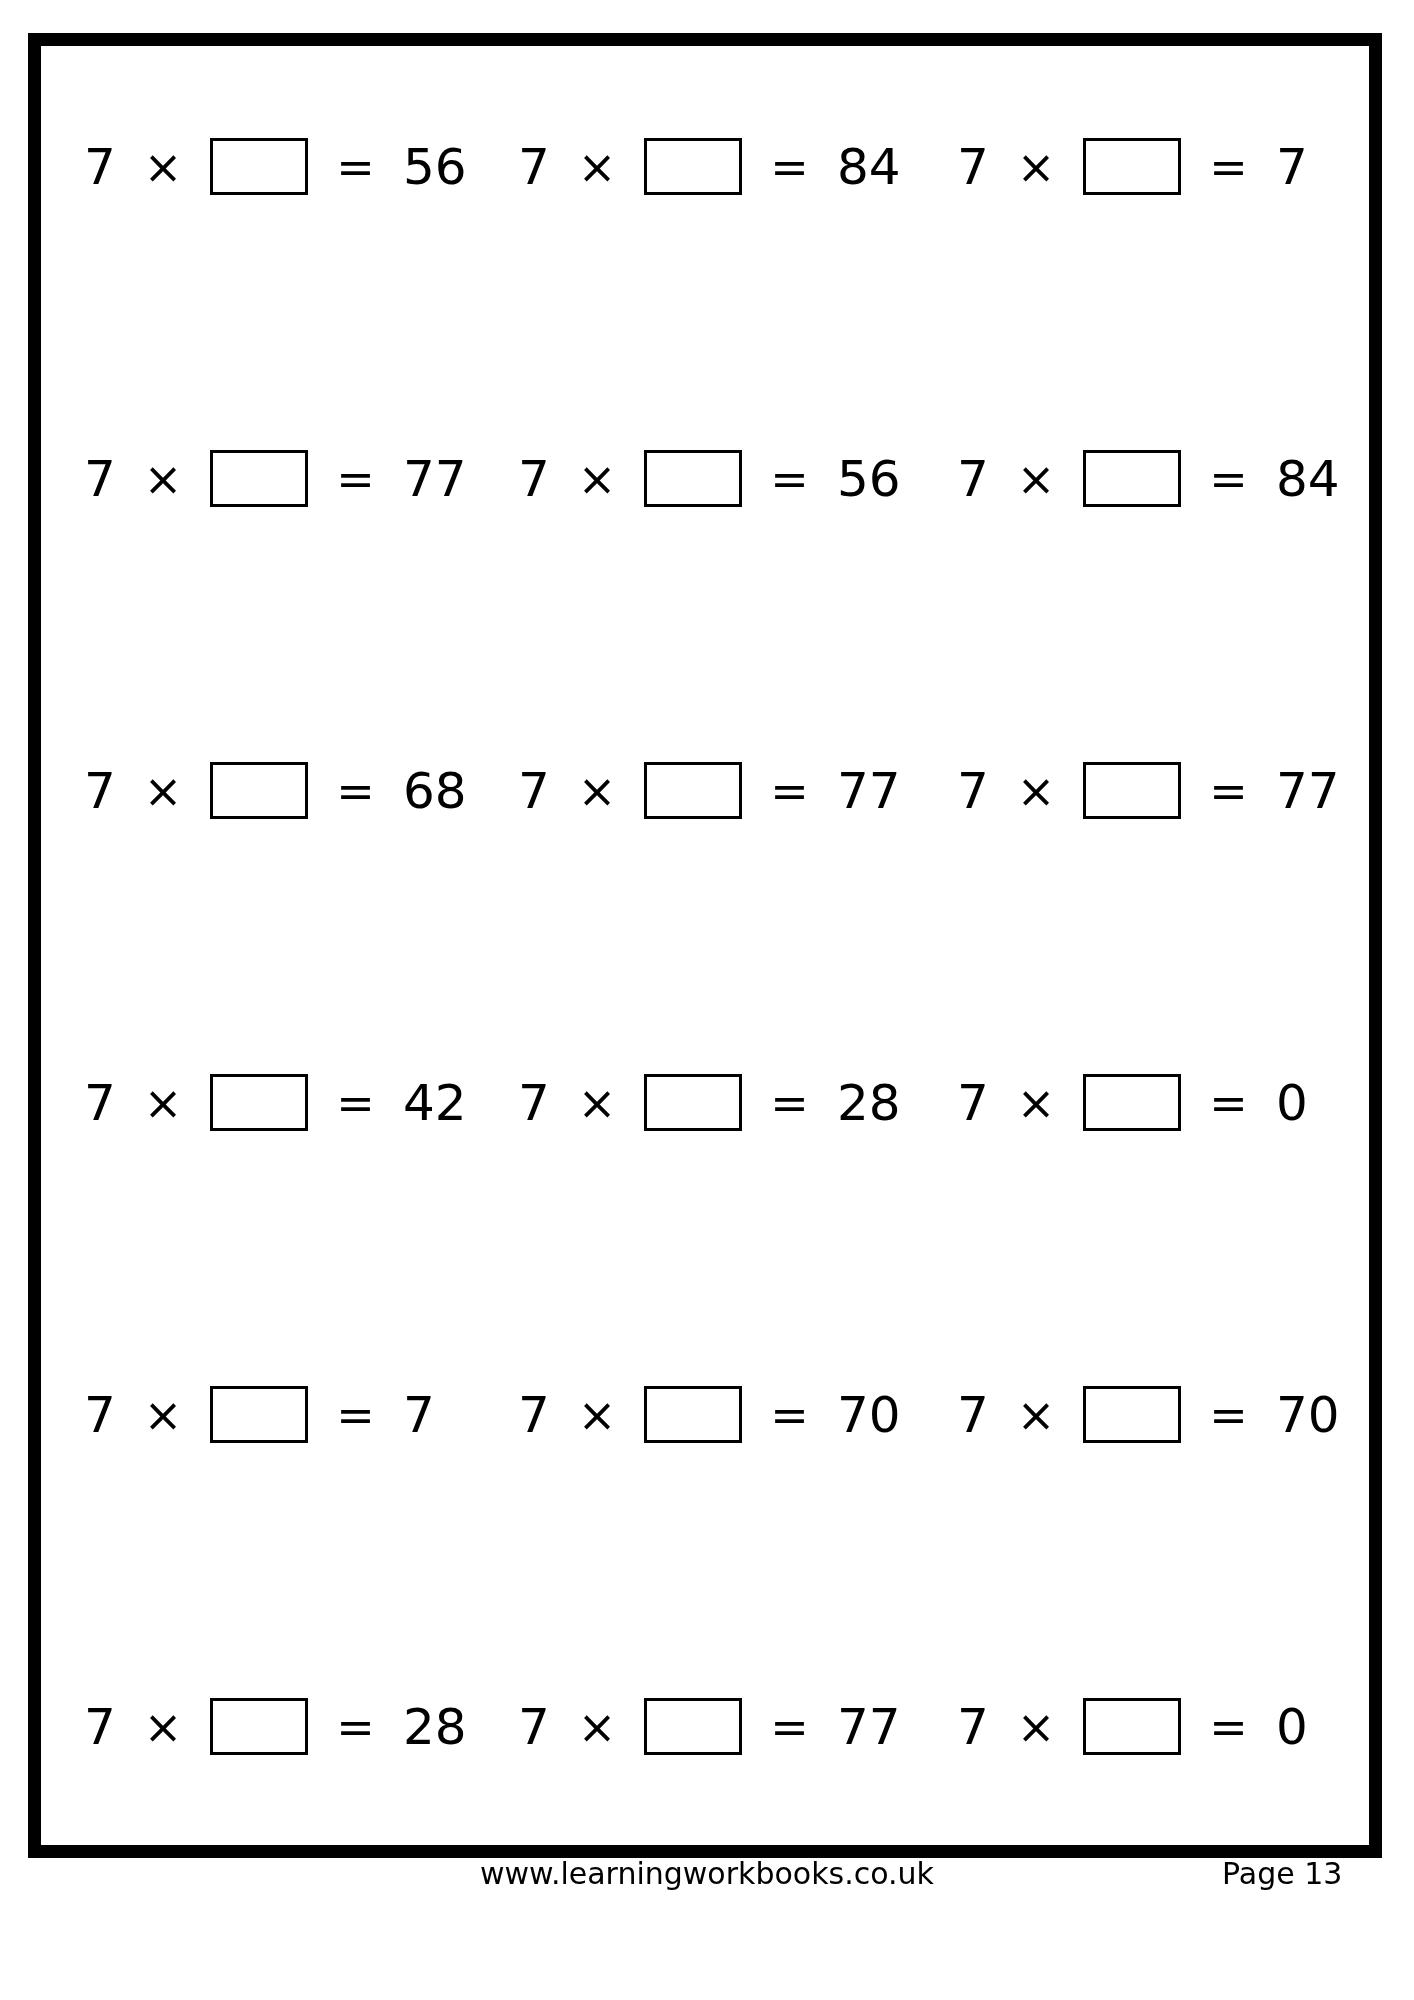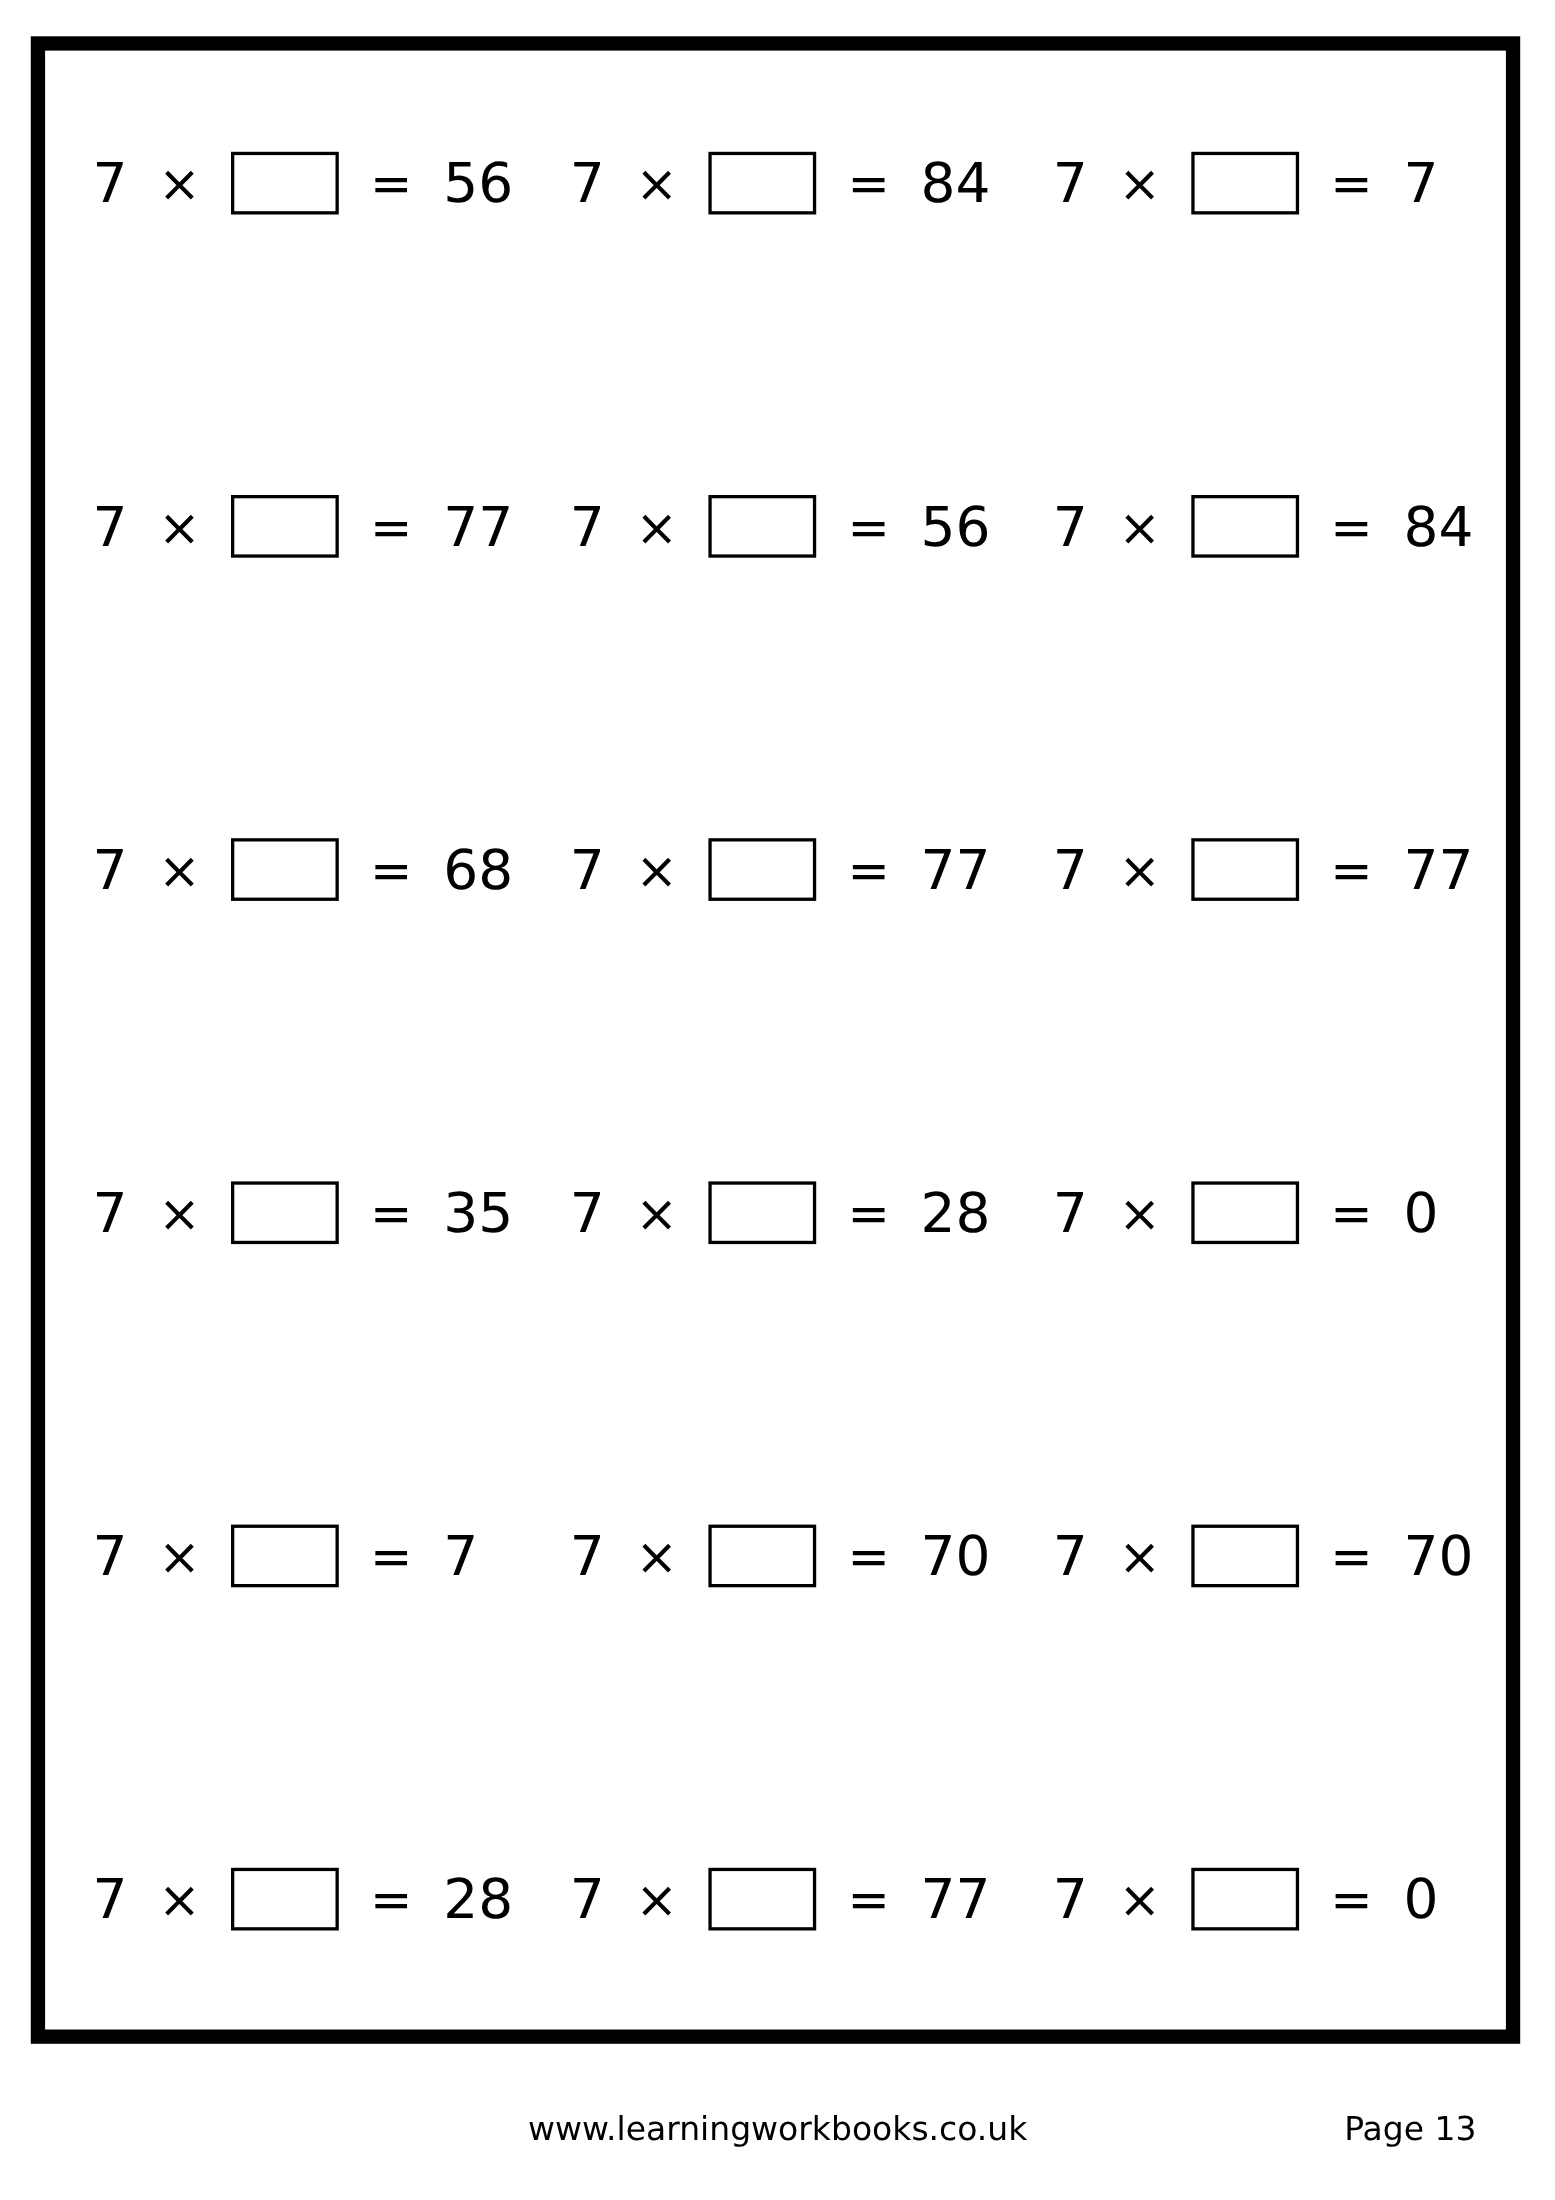--- a/index.html
+++ b/index.html
@@ -52,21 +52,21 @@
   .op.eq { font-size: 46px; }
   .blank {
     display: inline-block;
     width: 92px; height: 51px;
     border: 3px solid #000000;
     background: #ffffff;
     box-sizing: content-box;
   }
   .footer {
     position: absolute;
-    left: 0; top: 1918px;
+    left: 0; top: 1856px;
     width: 1414px; height: 60px;
     font-size: 30px;
     line-height: 1.2;
   }
   .footer .website {
     position: absolute;
     left: 50%;
     transform: translateX(-50%);
     top: 0;
   }
@@ -153,21 +153,21 @@
         <span class="num">77</span>
       </div>
     </div>
 
     <div class="row row-4">
       <div class="problem col-1">
         <span class="num">7</span>
         <span class="op times">×</span>
         <span class="blank"></span>
         <span class="op eq">=</span>
-        <span class="num">35</span>
+        <span class="num">42</span>
       </div>
       <div class="problem col-2">
         <span class="num">7</span>
         <span class="op times">×</span>
         <span class="blank"></span>
         <span class="op eq">=</span>
         <span class="num">28</span>
       </div>
       <div class="problem col-3">
         <span class="num">7</span>

